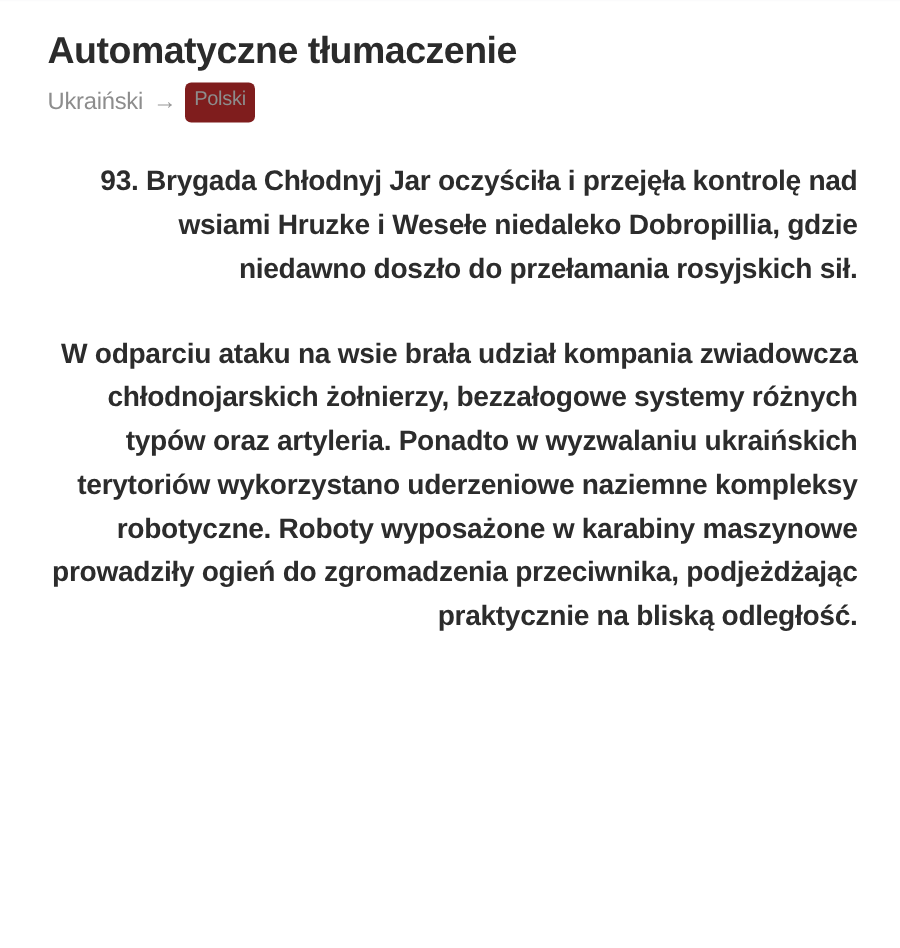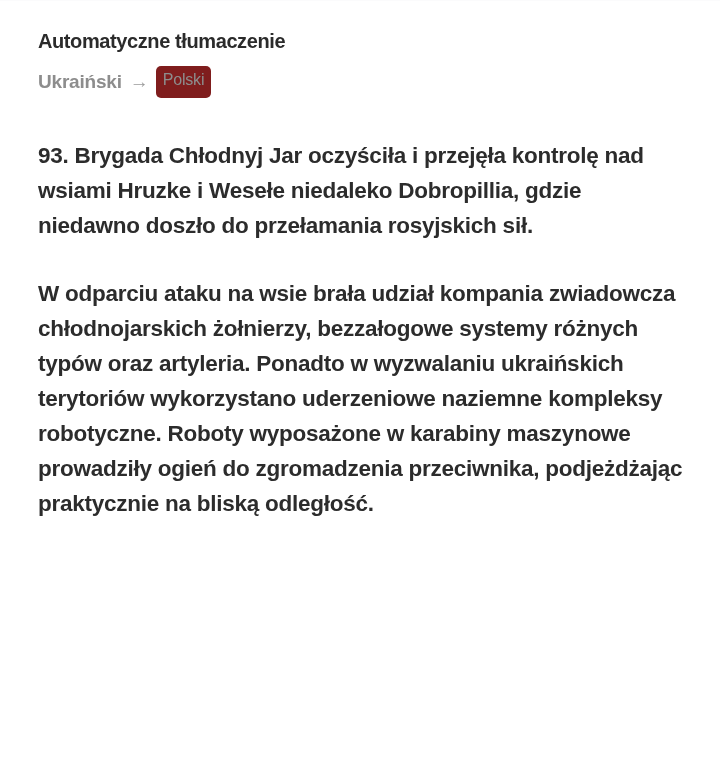--- a/index.html
+++ b/index.html
@@ -29,57 +29,58 @@
     height: 1px;
     background: #fbfbfc;
   }
   .content {
     padding: 0 34px 0 38px;
     box-sizing: border-box;
   }
   .title {
     margin: 0;
     padding-top: 22px;
-    font-size: 20px;
+    font-size: 30px;
     line-height: 38px;
     font-weight: bold;
     color: #2b2b2b;
     letter-spacing: -0.4px;
   }
   .lang-row {
     margin-top: 9px;
     display: flex;
     align-items: center;
     height: 26px;
   }
   .lang-source {
     font-size: 19px;
     line-height: 24px;
-    font-weight: bold;
+    font-weight: normal;
     color: #8d8d8d;
     letter-spacing: -0.2px;
   }
   .lang-arrow {
     font-size: 19px;
     line-height: 24px;
     color: #9a9a9a;
     margin: 0 7px 0 8px;
     font-weight: normal;
   }
   .lang-target {
     font-size: 16px;
     line-height: 24px;
     color: #8d8d8d;
     background: #7f1d1d;
     border-radius: 5px;
     padding: 2px 7px 6px 7px;
     letter-spacing: -0.2px;
   }
   .body-text {
-    margin-top: 43px;
+    margin-top: 32px;
+    text-align: right;
   }
   .para {
     margin: 0 0 33px 0;
     font-size: 22.5px;
     line-height: 35px;
     font-weight: bold;
     color: #2c2c2c;
     letter-spacing: -0.25px;
     max-width: 652px;
   }

